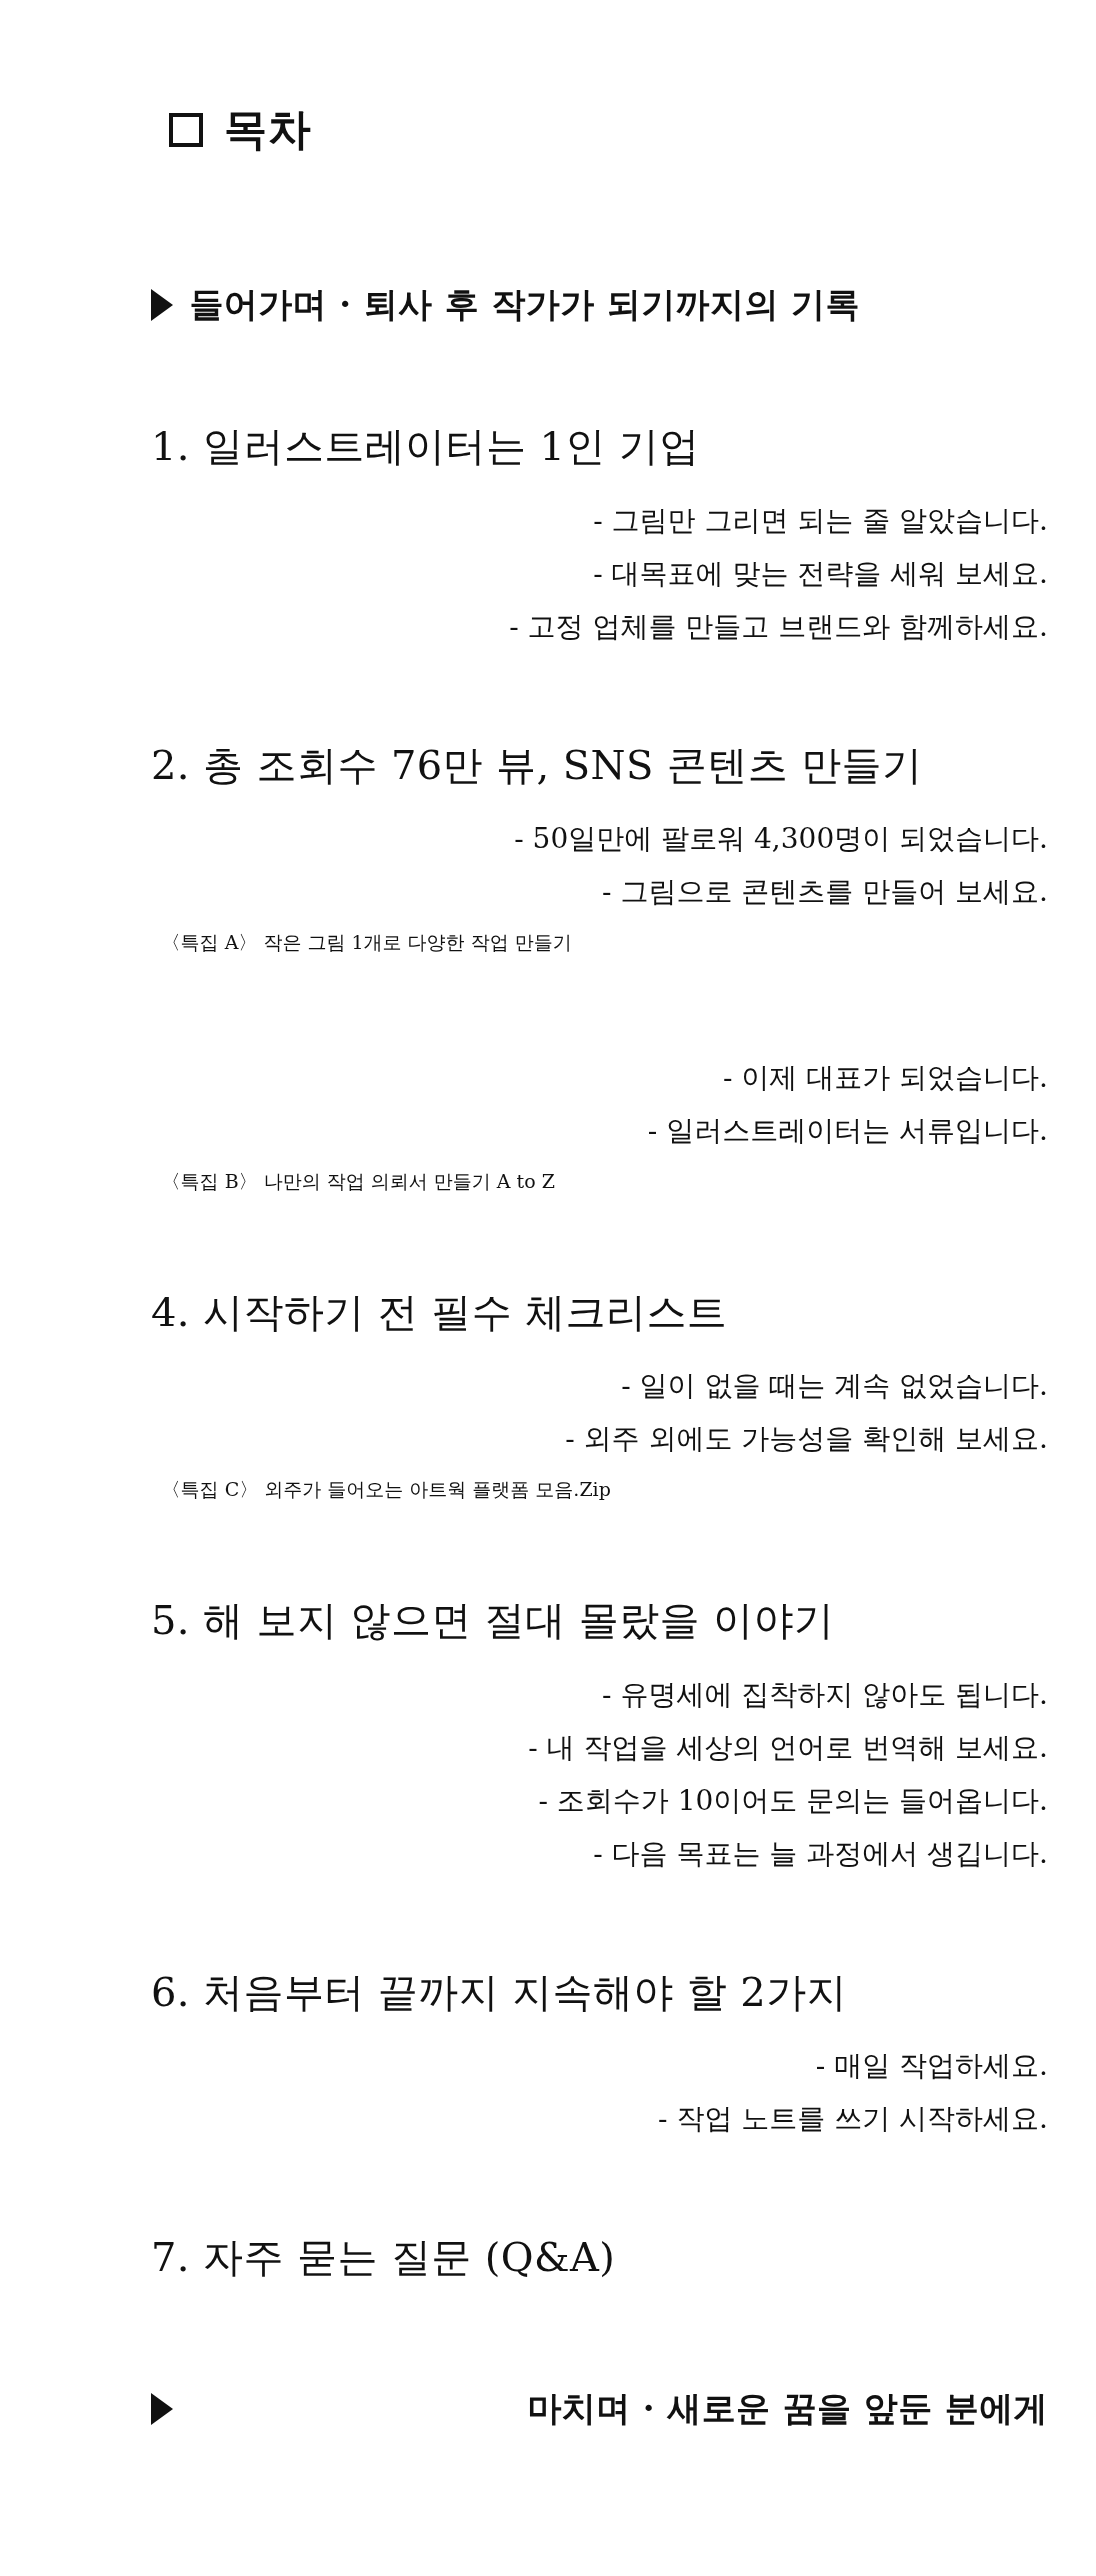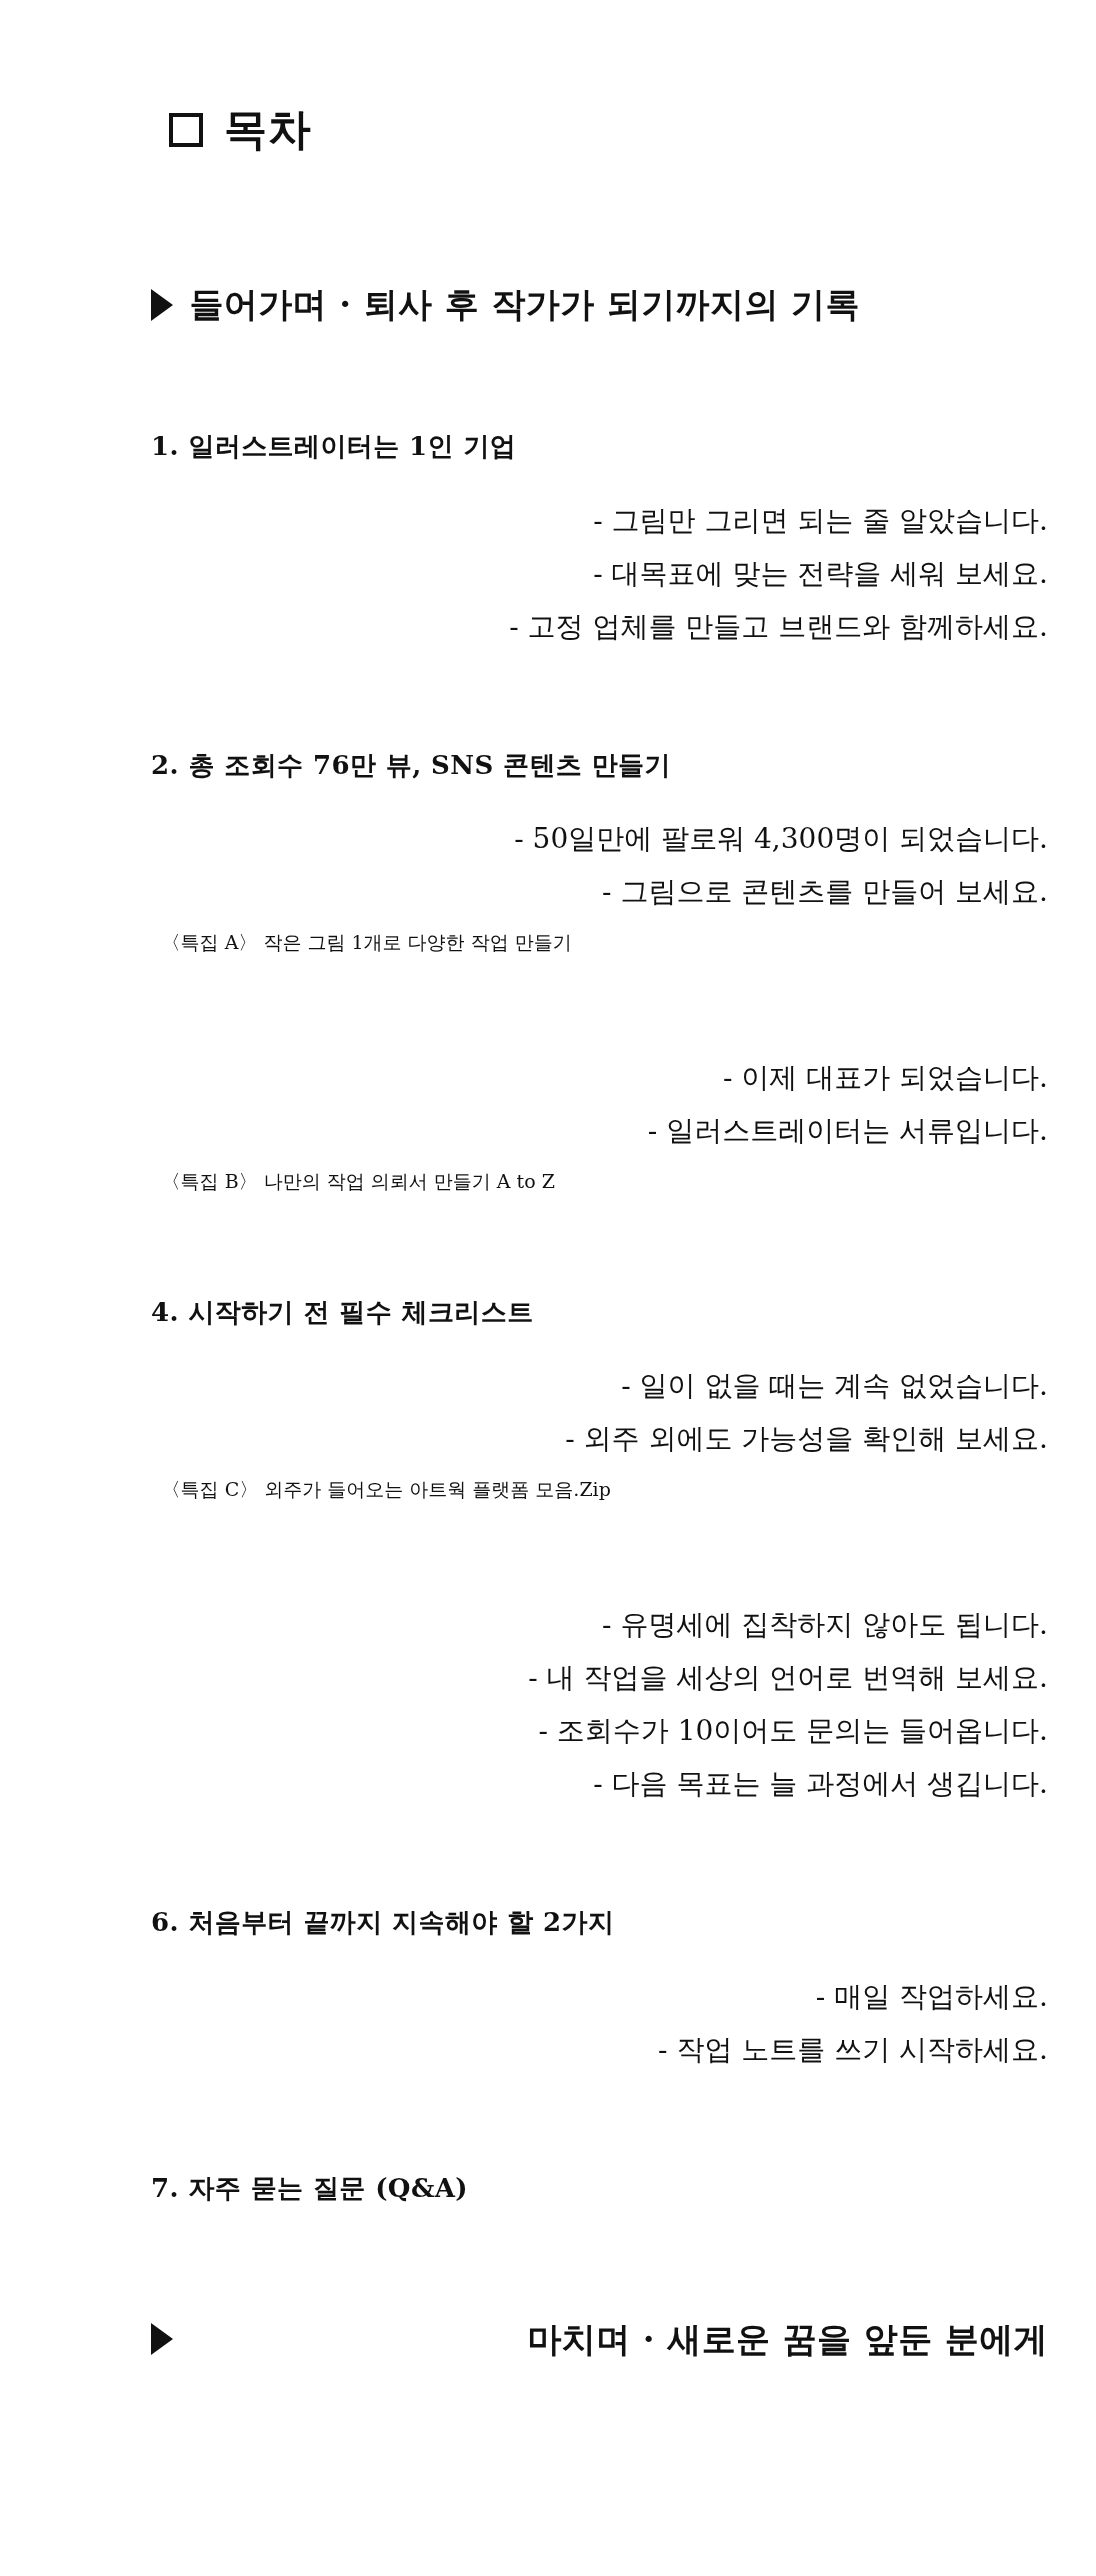--- a/index.html
+++ b/index.html
@@ -63,22 +63,22 @@
     border-left: 22px solid #111111;
     margin-right: 16.4px;
     flex: 0 0 auto;
   }
 
   
   .sections { margin-top: 97px; }
   .toc-section { margin-bottom: 90px; }
   .sec-heading {
     margin: 0 0 24.5px 0;
-    font-size: 26px;
-    font-weight: bold;
+    font-size: 40px;
+    font-weight: normal;
     line-height: 45px;
     letter-spacing: 0.4px;
   }
   .items { margin: 0; }
   .item {
     margin: 0;
     font-size: 28px;
     line-height: 53px;
     font-weight: normal;
     text-align: right;
@@ -136,20 +136,21 @@
     <section class="toc-section">
       <h2 class="sec-heading">4. 시작하기 전 필수 체크리스트</h2>
       <div class="items">
         <p class="item">- 일이 없을 때는 계속 없었습니다.</p>
         <p class="item">- 외주 외에도 가능성을 확인해 보세요.</p>
       </div>
       <p class="special">〈특집 C〉 외주가 들어오는 아트웍 플랫폼 모음.Zip</p>
     </section>
 
     <section class="toc-section">
+      <h2 class="sec-heading">5. 해 보지 않으면 절대 몰랐을 이야기</h2>
       <div class="items">
         <p class="item">- 유명세에 집착하지 않아도 됩니다.</p>
         <p class="item">- 내 작업을 세상의 언어로 번역해 보세요.</p>
         <p class="item">- 조회수가 10이어도 문의는 들어옵니다.</p>
         <p class="item">- 다음 목표는 늘 과정에서 생깁니다.</p>
       </div>
     </section>
 
     <section class="toc-section">
       <h2 class="sec-heading">6. 처음부터 끝까지 지속해야 할 2가지</h2>

